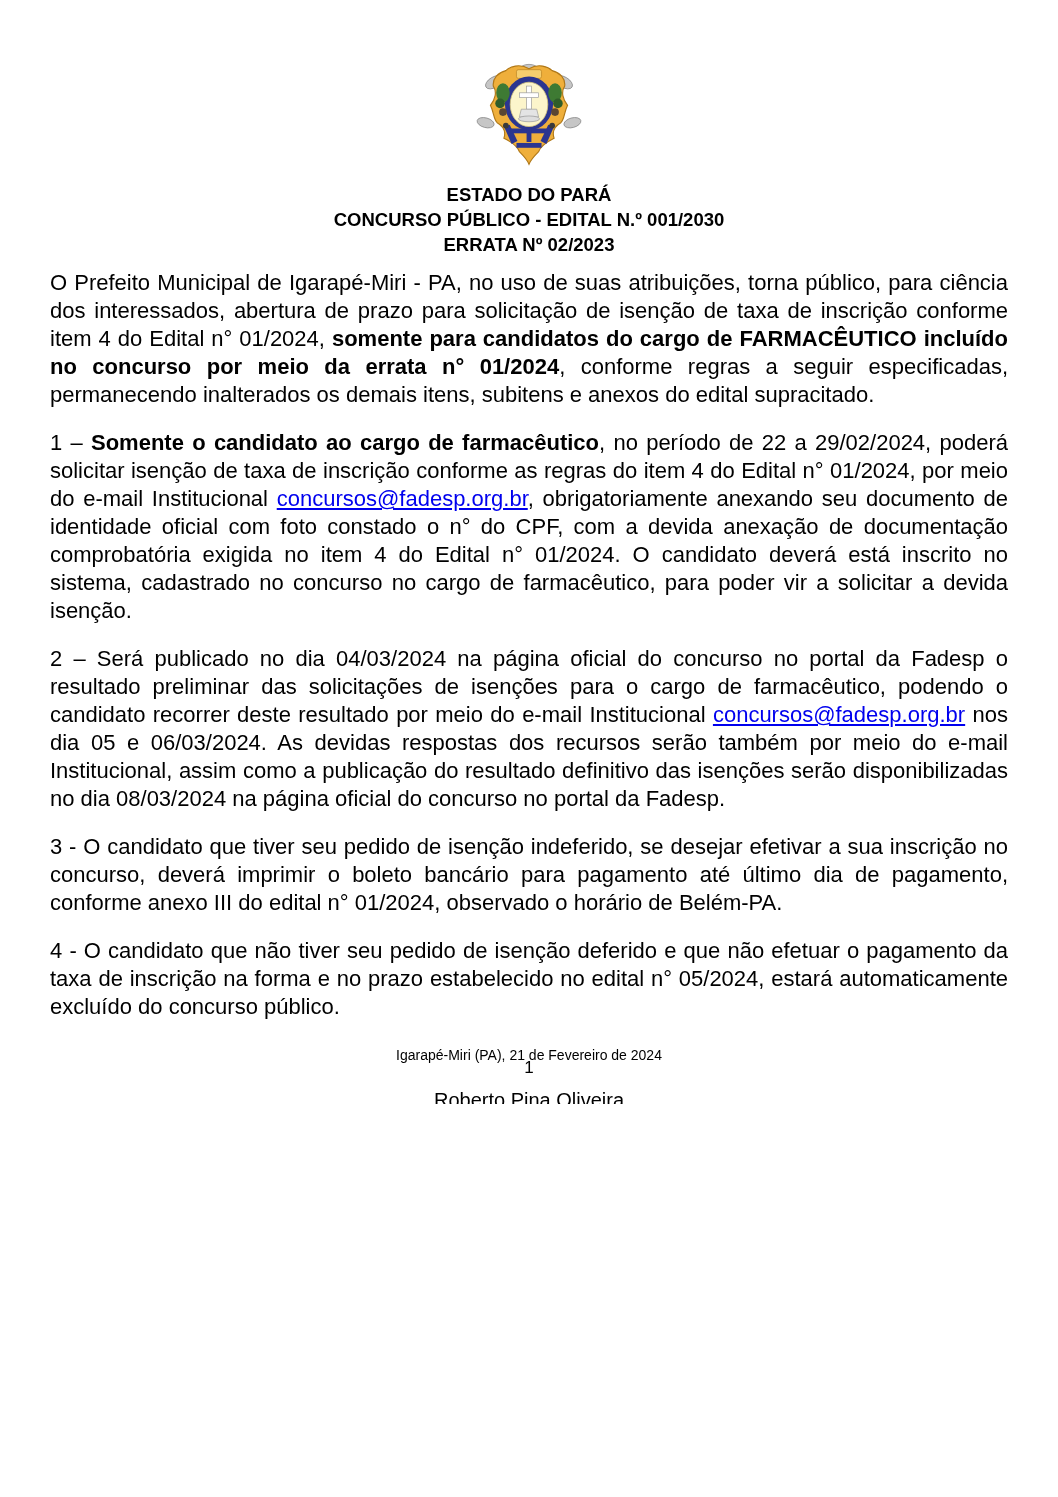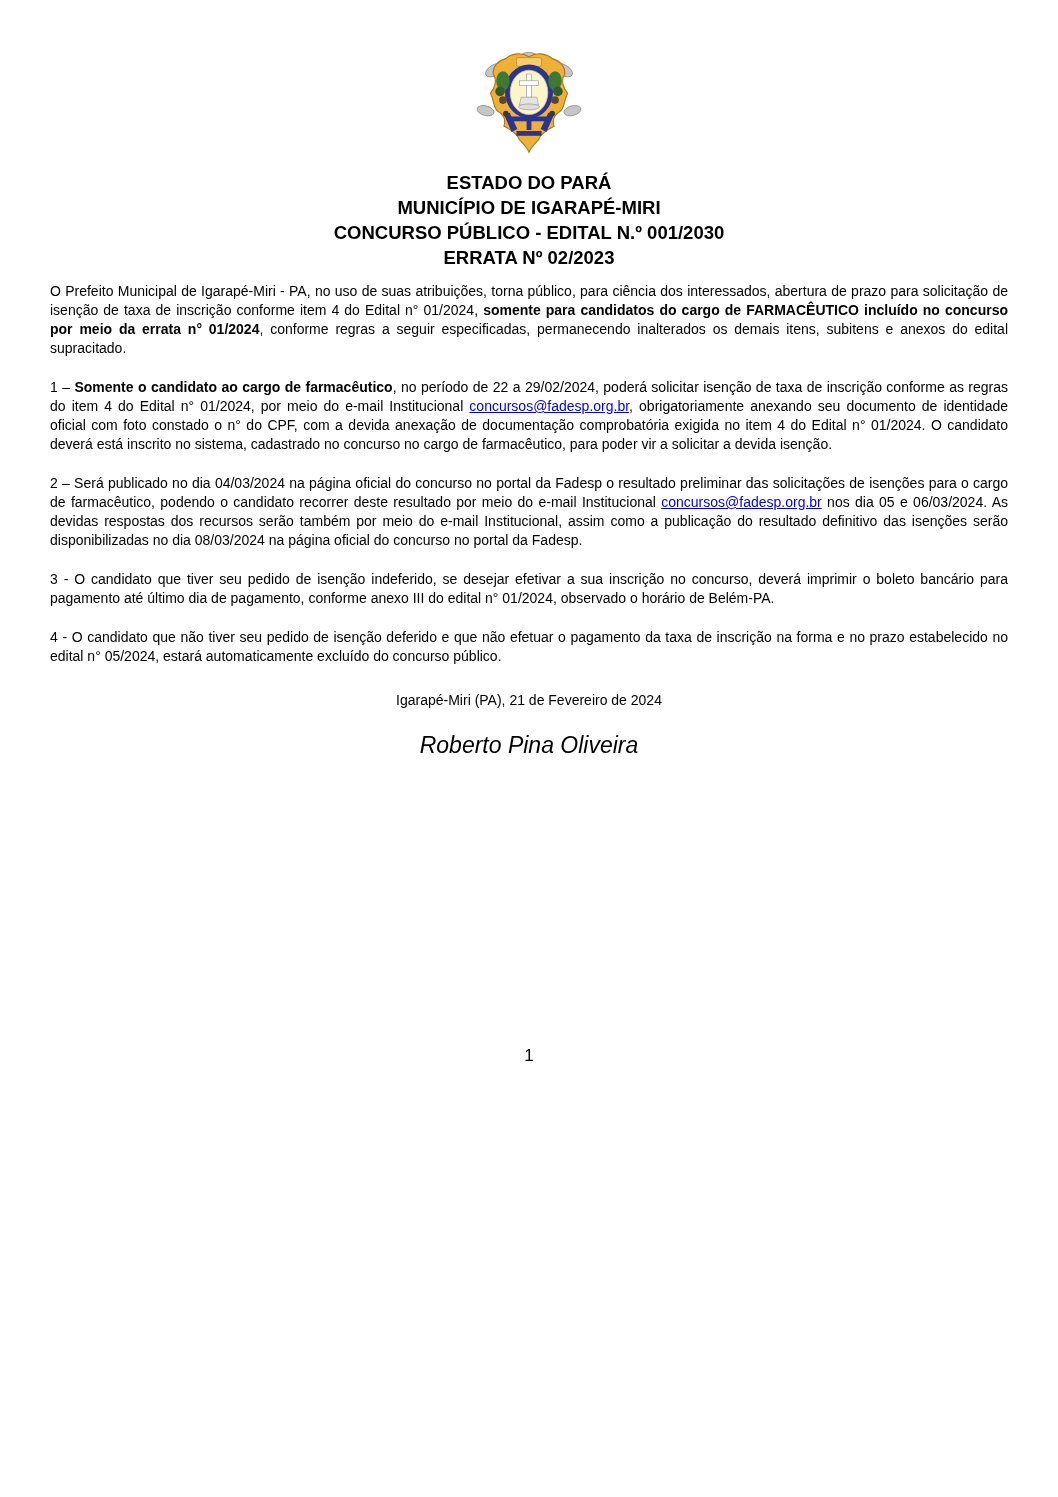--- a/index.html
+++ b/index.html
@@ -1,20 +1,20 @@
 <!DOCTYPE html>
 <html style="--page-bg: #FFFFFF; --text: #000000; --link-blue: #0000EE; --crest-gold: #EFAF3B; --crest-gold-dark: #B07818; --crest-navy: #2B3590; --crest-cream: #FCF5CB; --crest-green: #3E7A33; --crest-green-dark: #2F5D2A; --crest-silver: #C6C6C6; --crest-white: #FFFFFF;"><head>
 <meta charset="utf-8">
 <style>
   html, body { margin: 0; padding: 0; background: #ffffff; }
   .page {
     position: relative;
     width: 1058px;
     height: 1088px;
-    margin: 4px auto;
+    margin: 16px auto;
     background: var(--page-bg, #ffffff);
     font-family: "Liberation Sans", sans-serif;
     color: var(--text, #000000);
     overflow: hidden;
   }
   .content { padding: 0 50px; }
   .crest-wrap {
     width: 120px;
     height: 108px;
     margin: 45px auto 13px auto;
@@ -22,43 +22,42 @@
   .crest-wrap svg { display: block; width: 100%; height: 100%; }
   .doc-header {
     text-align: center;
     font-weight: bold;
     font-size: 18.5px;
     line-height: 25px;
     margin-bottom: 12px;
   }
   .para {
     text-align: justify;
-    font-size: 14px;
-    line-height: 19px;
+    font-size: 22px;
+    line-height: 28px;
     margin: 20px 0 0 0;
   }
   .para.first { margin-top: 12px; }
   .bold { font-weight: bold; }
   .link {
     color: var(--link-blue, #0000EE);
     text-decoration: underline;
     cursor: pointer;
   }
   .dateline {
     text-align: center;
     font-size: 14px;
     line-height: 25px;
     margin-top: 22px;
   }
   .signature {
     text-align: center;
-    font-size: 23px;
+    font-size: 20px;
     line-height: 25px;
     margin-top: 20px;
-    font-style: italic;
   }
   .pagenum {
     position: absolute;
     left: 0; right: 0;
     bottom: 26px;
     text-align: center;
     font-size: 17px;
   }
 </style>
 </head>
@@ -109,21 +108,20 @@
         <circle cx="36" cy="67" r="3" fill="#3a3a3a"></circle>
         <circle cx="84" cy="67" r="3" fill="#3a3a3a"></circle>
       </g>
     </svg>
   </div>
 
   <div class="content">
 
     <div class="doc-header">
       <div>ESTADO DO PARÁ</div>
-      <div>MUNICÍPIO DE IGARAPÉ-MIRI</div>
       <div>CONCURSO PÚBLICO - EDITAL N.º 001/2030</div>
       <div>ERRATA Nº 02/2023</div>
     </div>
 
     <p class="para first"><span>O Prefeito Municipal de Igarapé-Miri - PA, no uso de suas atribuições, torna público, para ciência dos interessados, abertura de prazo para solicitação de isenção de taxa de inscrição conforme item 4 do Edital n° 01/2024, </span><span class="bold">somente para candidatos do cargo de FARMACÊUTICO incluído no concurso por meio da errata n° 01/2024</span><span>, conforme regras a seguir especificadas, permanecendo inalterados os demais itens, subitens e anexos do edital supracitado.</span></p>
     <p class="para"><span>1 – </span><span class="bold">Somente o candidato ao cargo de farmacêutico</span><span>, no período de 22 a 29/02/2024, poderá solicitar isenção de taxa de inscrição conforme as regras do item 4 do Edital n° 01/2024, por meio do e-mail Institucional </span><a class="link">concursos@fadesp.org.br</a><span>, obrigatoriamente anexando seu documento de identidade oficial com foto constado o n° do CPF, com a devida anexação de documentação comprobatória exigida no item 4 do Edital n° 01/2024. O candidato deverá está inscrito no sistema, cadastrado no concurso no cargo de farmacêutico, para poder vir a solicitar a devida isenção.</span></p>
     <p class="para"><span>2 – Será publicado no dia 04/03/2024 na página oficial do concurso no portal da Fadesp o resultado preliminar das solicitações de isenções para o cargo de farmacêutico, podendo o candidato recorrer deste resultado por meio do e-mail Institucional </span><a class="link">concursos@fadesp.org.br</a><span> nos dia 05 e 06/03/2024. As devidas respostas dos recursos serão também por meio do e-mail Institucional, assim como a publicação do resultado definitivo das isenções serão disponibilizadas no dia 08/03/2024 na página oficial do concurso no portal da Fadesp.</span></p>
     <p class="para"><span>3 - O candidato que tiver seu pedido de isenção indeferido, se desejar efetivar a sua inscrição no concurso, deverá imprimir o boleto bancário para pagamento até último dia de pagamento, conforme anexo III do edital n° 01/2024, observado o horário de Belém-PA.</span></p>
     <p class="para"><span>4 - O candidato que não tiver seu pedido de isenção deferido e que não efetuar o pagamento da taxa de inscrição na forma e no prazo estabelecido no edital n° 05/2024, estará automaticamente excluído do concurso público.</span></p>
 

